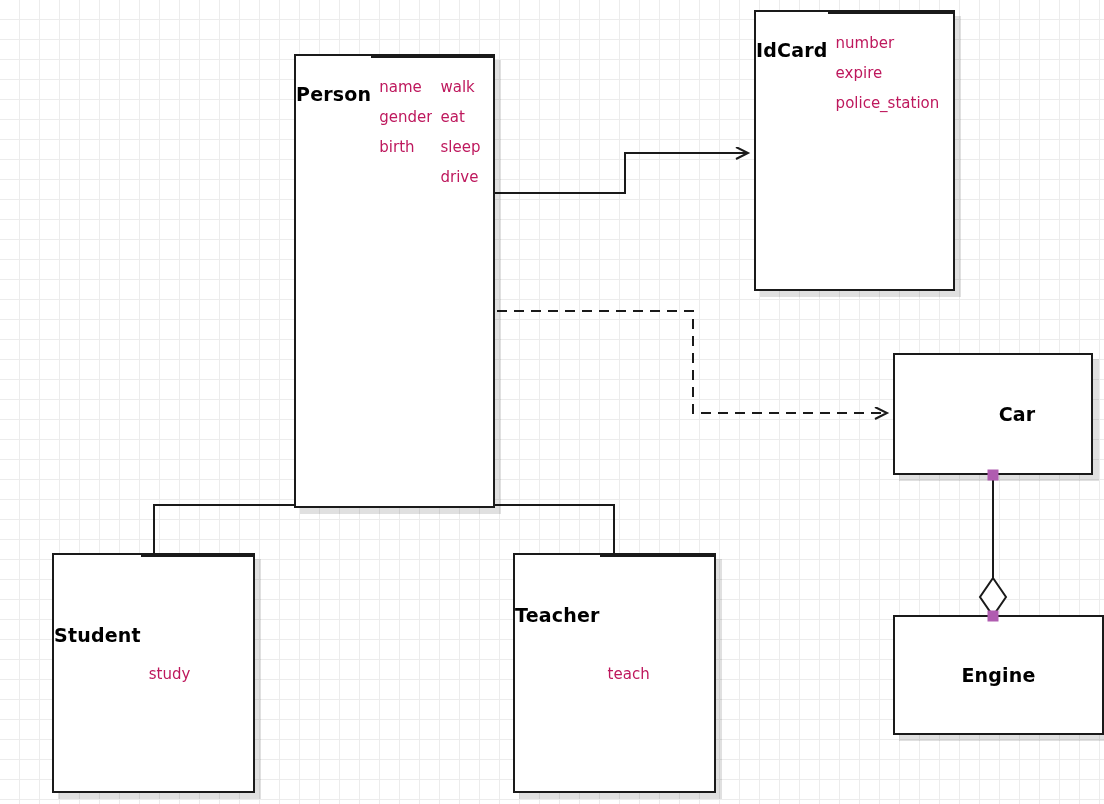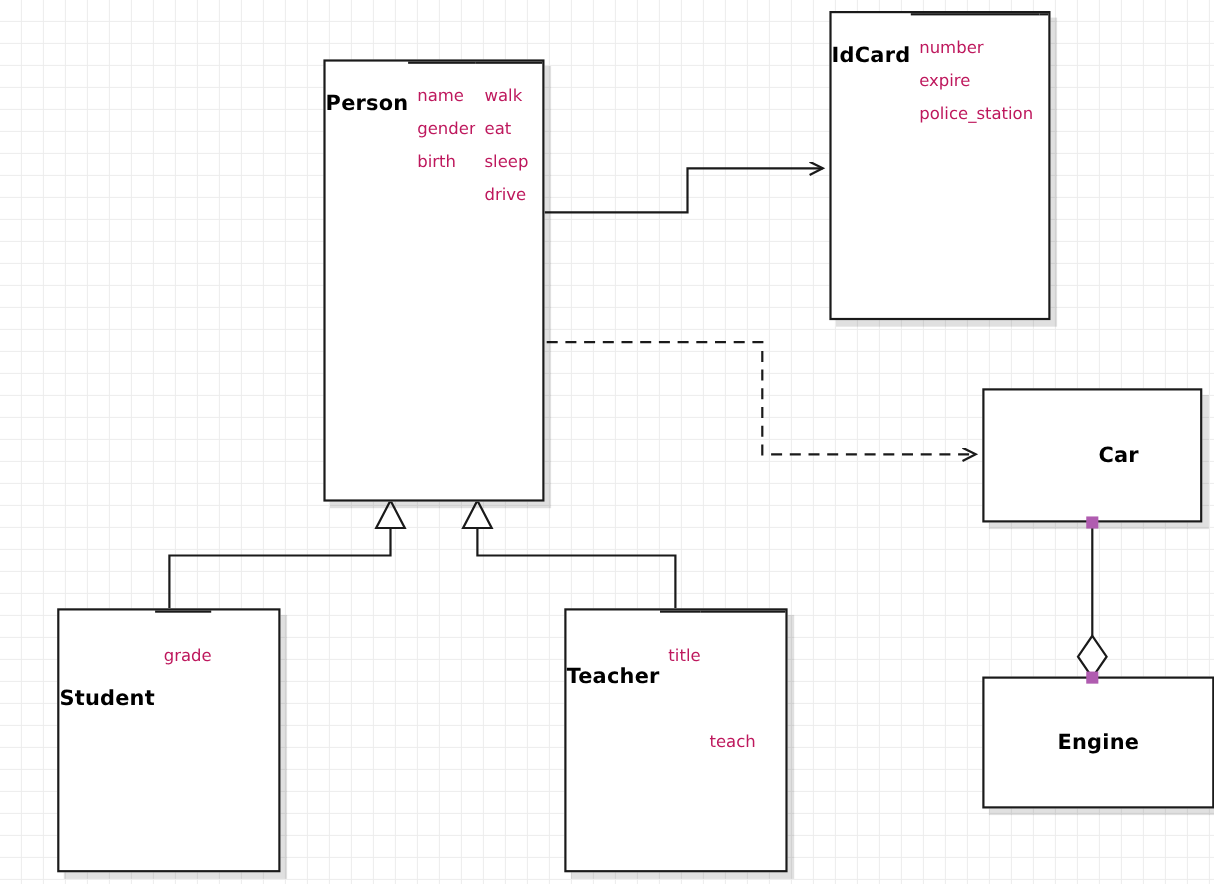--- a/index.html
+++ b/index.html
@@ -109,21 +109,21 @@
       <path d="M 614 553 L 614 505 L 434 505 L 434 474" fill="none" stroke="#1a1a1a" stroke-width="2"></path>
       <path d="M 434 455 L 447 480 L 421 480 Z" fill="#ffffff" stroke="#1a1a1a" stroke-width="2"></path>
     </g>
 
     <g>
       <path d="M 993 475 L 993 578" fill="none" stroke="#1a1a1a" stroke-width="2"></path>
       <path d="M 993 578 L 1006 597 L 993 616 L 980 597 Z" fill="#ffffff" stroke="#1a1a1a" stroke-width="2"></path>
     </g>
   </svg>
 
-  <div class="uml-class" style="left:294px; top:54px; width:201px; height:402px;">
+  <div class="uml-class" style="left:294px; top:54px; width:201px; height:454px;">
     <div class="compartment c-title" style="height:76px;">Person</div>
     <div class="compartment c-members" style="height:160px;">
       <div class="member">name</div>
       <div class="member">gender</div>
       <div class="member">birth</div>
     </div>
     <div class="compartment c-members" style="flex:1;">
       <div class="member">walk</div>
       <div class="member">eat</div>
       <div class="member">sleep</div>
@@ -136,30 +136,27 @@
     <div class="compartment c-members" style="flex:1;">
       <div class="member">number</div>
       <div class="member">expire</div>
       <div class="member">police_station</div>
     </div>
     <div class="compartment c-members c-empty" style="height:36px;"></div>
   </div>
 
   <div class="uml-class" style="left:52px; top:553px; width:203px; height:240px;">
     <div class="compartment c-title" style="height:79px;margin-top:40px;">Student</div>
-    <div class="compartment c-members centered" style="height:79px;">
-      <div class="member">grade</div>
+    <div class="compartment c-members centered" style="flex:1;">
+      <div class="member">study</div>
     </div>
   </div>
 
   <div class="uml-class" style="left:513px; top:553px; width:203px; height:240px;">
     <div class="compartment c-title" style="height:79px;margin-top:20px;">Teacher</div>
-    <div class="compartment c-members centered" style="height:79px;">
-      <div class="member">title</div>
-    </div>
     <div class="compartment c-members centered" style="flex:1;">
       <div class="member">teach</div>
     </div>
   </div>
 
   <div class="uml-class" style="left:893px; top:353px; width:200px; height:122px;">
     <div class="compartment c-title" style="flex:1;padding-left:48px;">Car</div>
   </div>
 
   <div class="uml-class" style="left:893px; top:615px; width:211px; height:120px;">

